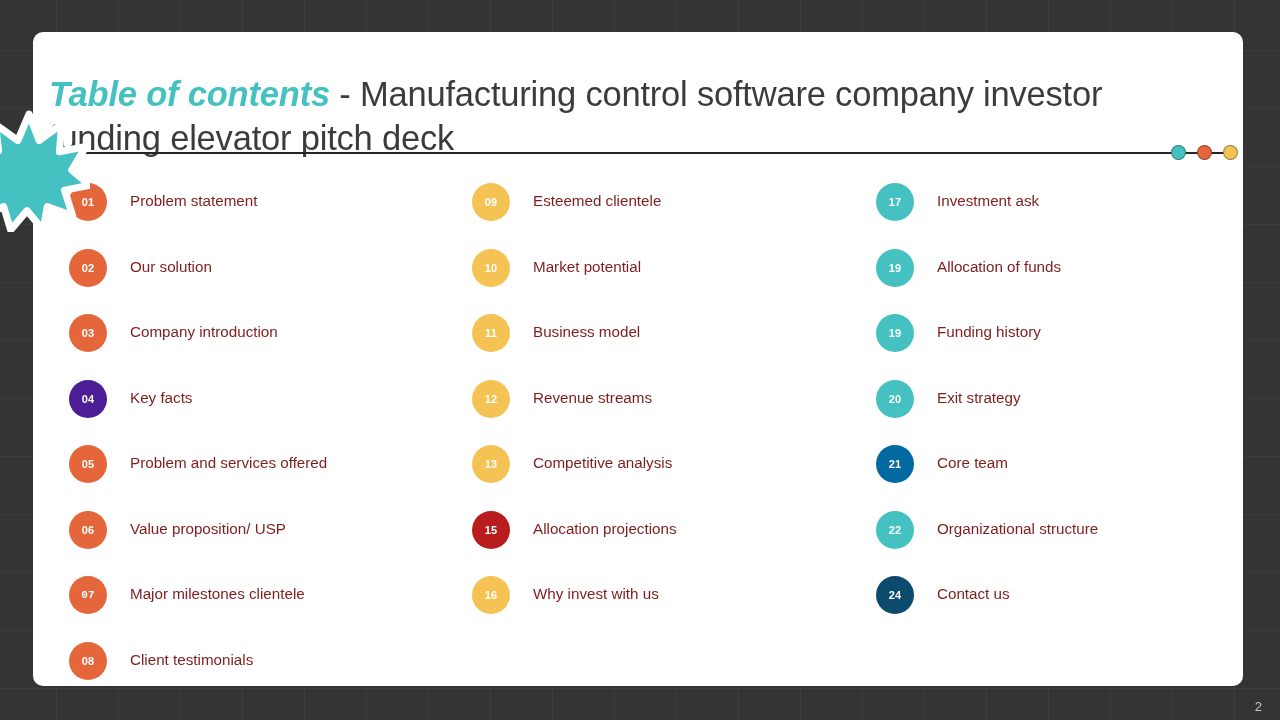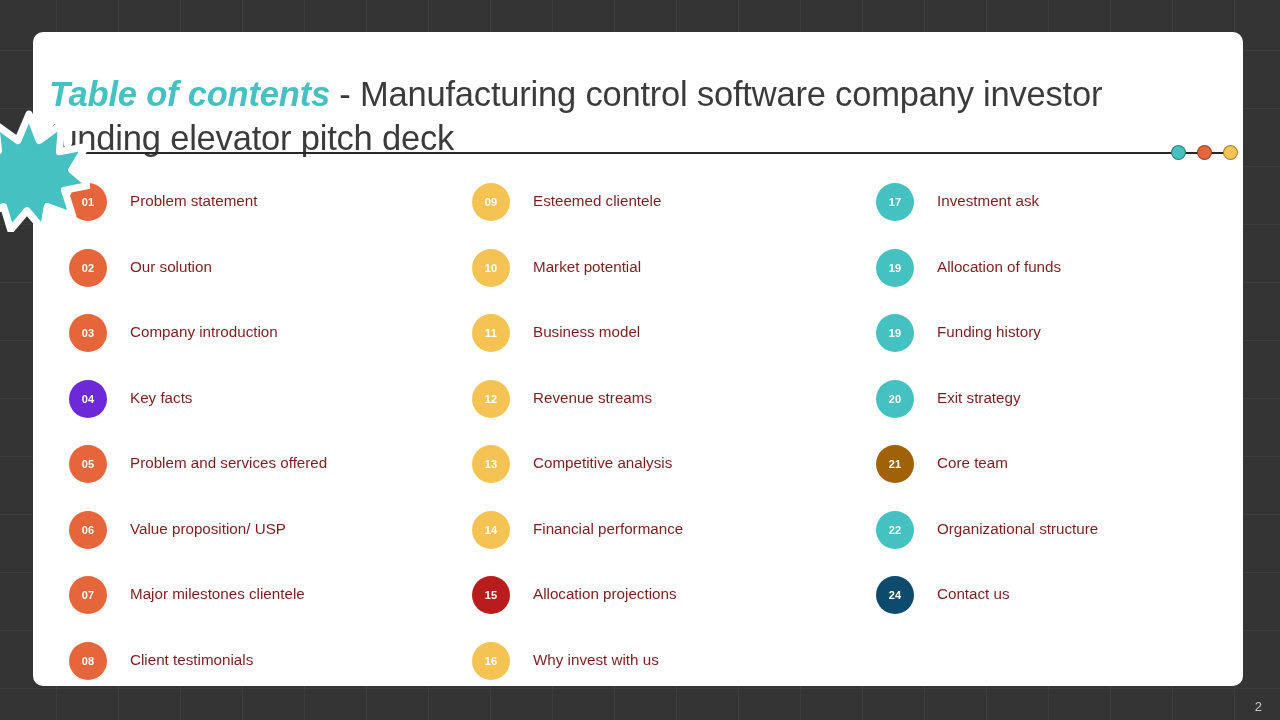--- a/index.html
+++ b/index.html
@@ -166,33 +166,33 @@
         </div>
         <div class="toc-item">
           <div class="toc-badge" style="background: rgb(228, 102, 58);">02</div>
           <div class="toc-label">Our solution</div>
         </div>
         <div class="toc-item">
           <div class="toc-badge" style="background: rgb(228, 102, 58);">03</div>
           <div class="toc-label">Company introduction</div>
         </div>
         <div class="toc-item">
-          <div class="toc-badge" style="background: #6d28d9;">04</div>
+          <div class="toc-badge" style="background: #4c1d95;">04</div>
           <div class="toc-label">Key facts</div>
         </div>
         <div class="toc-item">
           <div class="toc-badge" style="background: rgb(228, 102, 58);">05</div>
           <div class="toc-label">Problem and services offered</div>
         </div>
         <div class="toc-item">
           <div class="toc-badge" style="background: rgb(228, 102, 58);">06</div>
           <div class="toc-label">Value proposition/ USP</div>
         </div>
         <div class="toc-item">
-          <div class="toc-badge" style="background: rgb(228, 102, 58);">07</div>
+          <div class="toc-badge" style="background: rgb(228, 102, 58); font-family: Liberation Mono, monospace;">07</div>
           <div class="toc-label">Major milestones clientele</div>
         </div>
         <div class="toc-item">
           <div class="toc-badge" style="background: rgb(228, 102, 58);">08</div>
           <div class="toc-label">Client testimonials</div>
         </div>
       </div>
     <div class="toc-column" id="toc-column-2">
         <div class="toc-item">
           <div class="toc-badge" style="background: rgb(244, 195, 84);">09</div>
@@ -208,24 +208,20 @@
         </div>
         <div class="toc-item">
           <div class="toc-badge" style="background: rgb(244, 195, 84);">12</div>
           <div class="toc-label">Revenue streams</div>
         </div>
         <div class="toc-item">
           <div class="toc-badge" style="background: rgb(244, 195, 84);">13</div>
           <div class="toc-label">Competitive analysis</div>
         </div>
         <div class="toc-item">
-          <div class="toc-badge" style="background: rgb(244, 195, 84);">14</div>
-          <div class="toc-label">Financial performance</div>
-        </div>
-        <div class="toc-item">
           <div class="toc-badge" style="background: #b91c1c;">15</div>
           <div class="toc-label">Allocation projections</div>
         </div>
         <div class="toc-item">
           <div class="toc-badge" style="background: rgb(244, 195, 84);">16</div>
           <div class="toc-label">Why invest with us</div>
         </div>
       </div>
     <div class="toc-column" id="toc-column-3">
         <div class="toc-item">
@@ -238,21 +234,21 @@
         </div>
         <div class="toc-item">
           <div class="toc-badge" style="background: rgb(68, 193, 192);">19</div>
           <div class="toc-label">Funding history</div>
         </div>
         <div class="toc-item">
           <div class="toc-badge" style="background: rgb(68, 193, 192);">20</div>
           <div class="toc-label">Exit strategy</div>
         </div>
         <div class="toc-item">
-          <div class="toc-badge" style="background: #a16207;">21</div>
+          <div class="toc-badge" style="background: #0369a1;">21</div>
           <div class="toc-label">Core team</div>
         </div>
         <div class="toc-item">
           <div class="toc-badge" style="background: rgb(68, 193, 192);">22</div>
           <div class="toc-label">Organizational structure</div>
         </div>
         <div class="toc-item">
           <div class="toc-badge" style="background: #0c4a6e;">24</div>
           <div class="toc-label">Contact us</div>
         </div>

